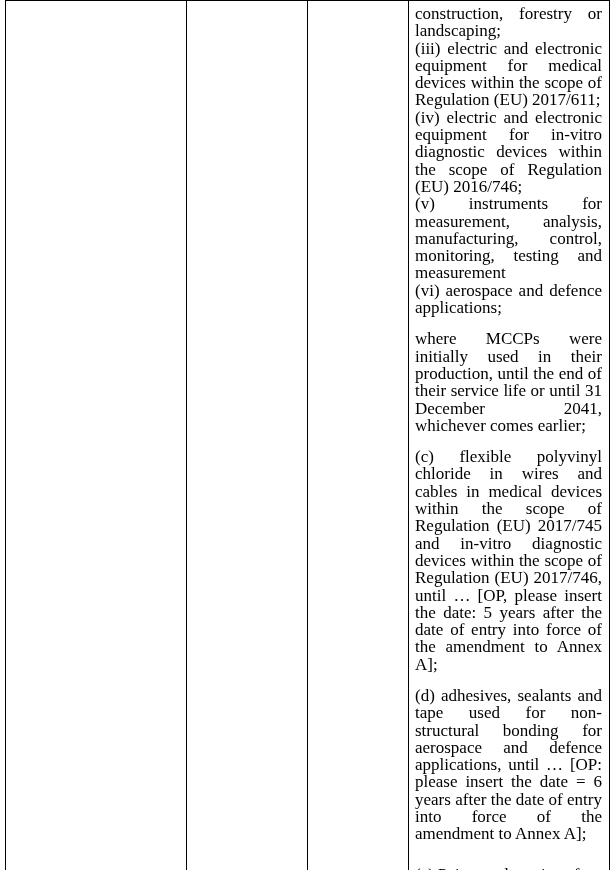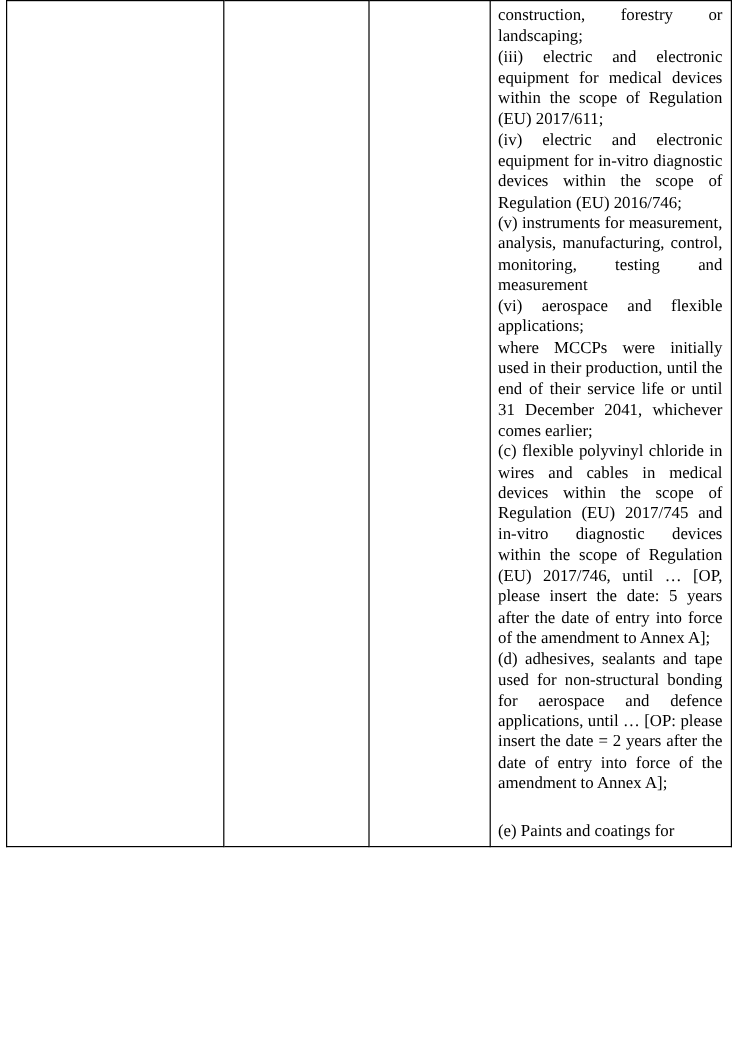--- a/index.html
+++ b/index.html
@@ -39,30 +39,31 @@
 
   .cell-inner {
     padding: 0px 5px 2px 5px;
   }
   .col-d .cell-inner {
     padding: 0px 7px 2px 6px;
   }
 
   p.para {
     margin: 0;
-    font-size: 14px;
+    font-size: 17px;
     line-height: 17.3px;
     text-align: justify;
     text-justify: inter-word;
     hyphens: none;
   }
   p.para.first {
     margin-top: 4px;
   }
   p.gap {
+    margin-top: 14px;
   }
   p.gap-sm {
     margin-top: 23px;
   }
 </style>
 </head>
 <body>
 
 <div class="page">
   <table class="doc-table">
@@ -82,23 +83,23 @@
           <div class="cell-inner">
             <p class="para first"></p>
           </div>
         </td>
         <td class="col-d">
           <div class="cell-inner">
             <p class="para first">construction, forestry or landscaping;</p>
             <p class="para">(iii) electric and electronic equipment for medical devices within the scope of Regulation (EU) 2017/611;</p>
             <p class="para">(iv) electric and electronic equipment for in-vitro diagnostic devices within the scope of Regulation (EU) 2016/746;</p>
             <p class="para">(v) instruments for measurement, analysis, manufacturing, control, monitoring, testing and measurement</p>
-            <p class="para">(vi) aerospace and flexible applications;</p>
+            <p class="para">(vi) aerospace and defence applications;</p>
             <p class="para gap">where MCCPs were initially used in their production, until the end of their service life or until 31 December 2041, whichever comes earlier;</p>
             <p class="para gap">(c) flexible polyvinyl chloride in wires and cables in medical devices within the scope of Regulation (EU) 2017/745 and in-vitro diagnostic devices within the scope of Regulation (EU) 2017/746, until … [OP, please insert the date: 5 years after the date of entry into force of the amendment to Annex A];</p>
-            <p class="para gap">(d) adhesives, sealants and tape used for non-structural bonding for aerospace and defence applications, until … [OP: please insert the date = 2 years after the date of entry into force of the amendment to Annex A];</p>
+            <p class="para gap">(d) adhesives, sealants and tape used for non-structural bonding for aerospace and defence applications, until … [OP: please insert the date = 6 years after the date of entry into force of the amendment to Annex A];</p>
             <p class="para gap-sm">(e)  Paints and coatings for</p>
           </div>
         </td>
       </tr>
     </tbody>
   </table>
 </div>
 
 </body></html>

